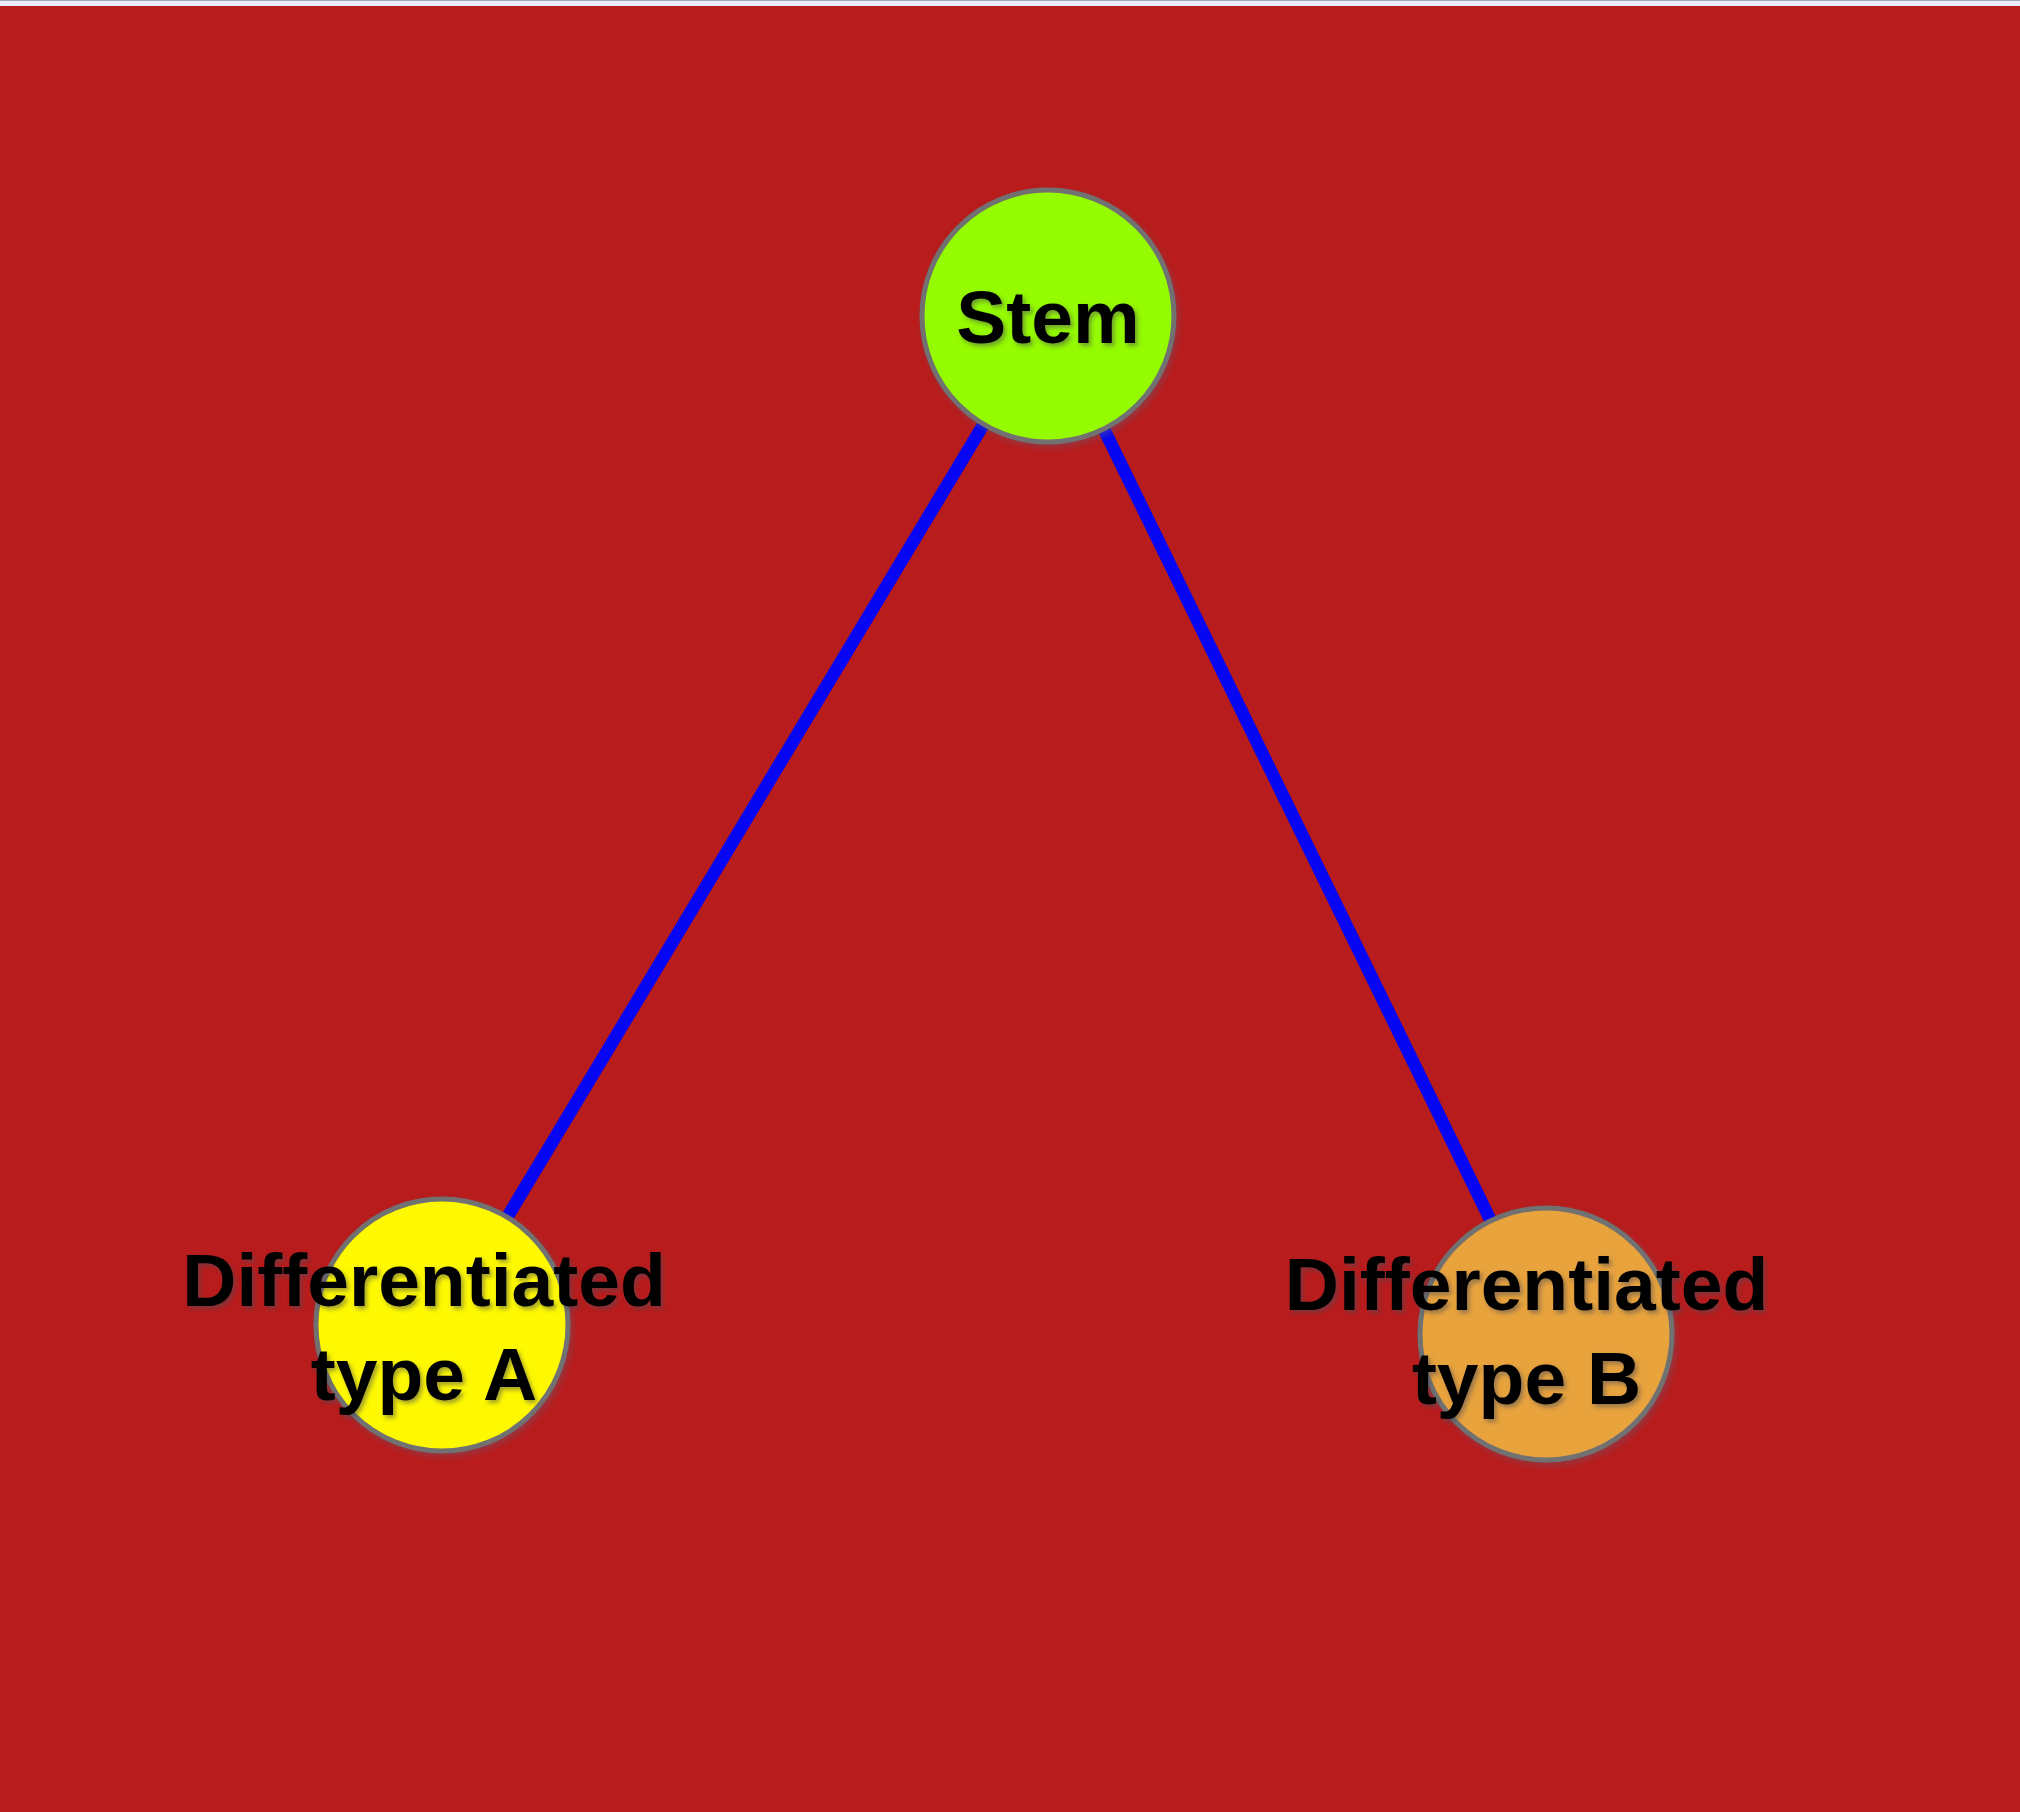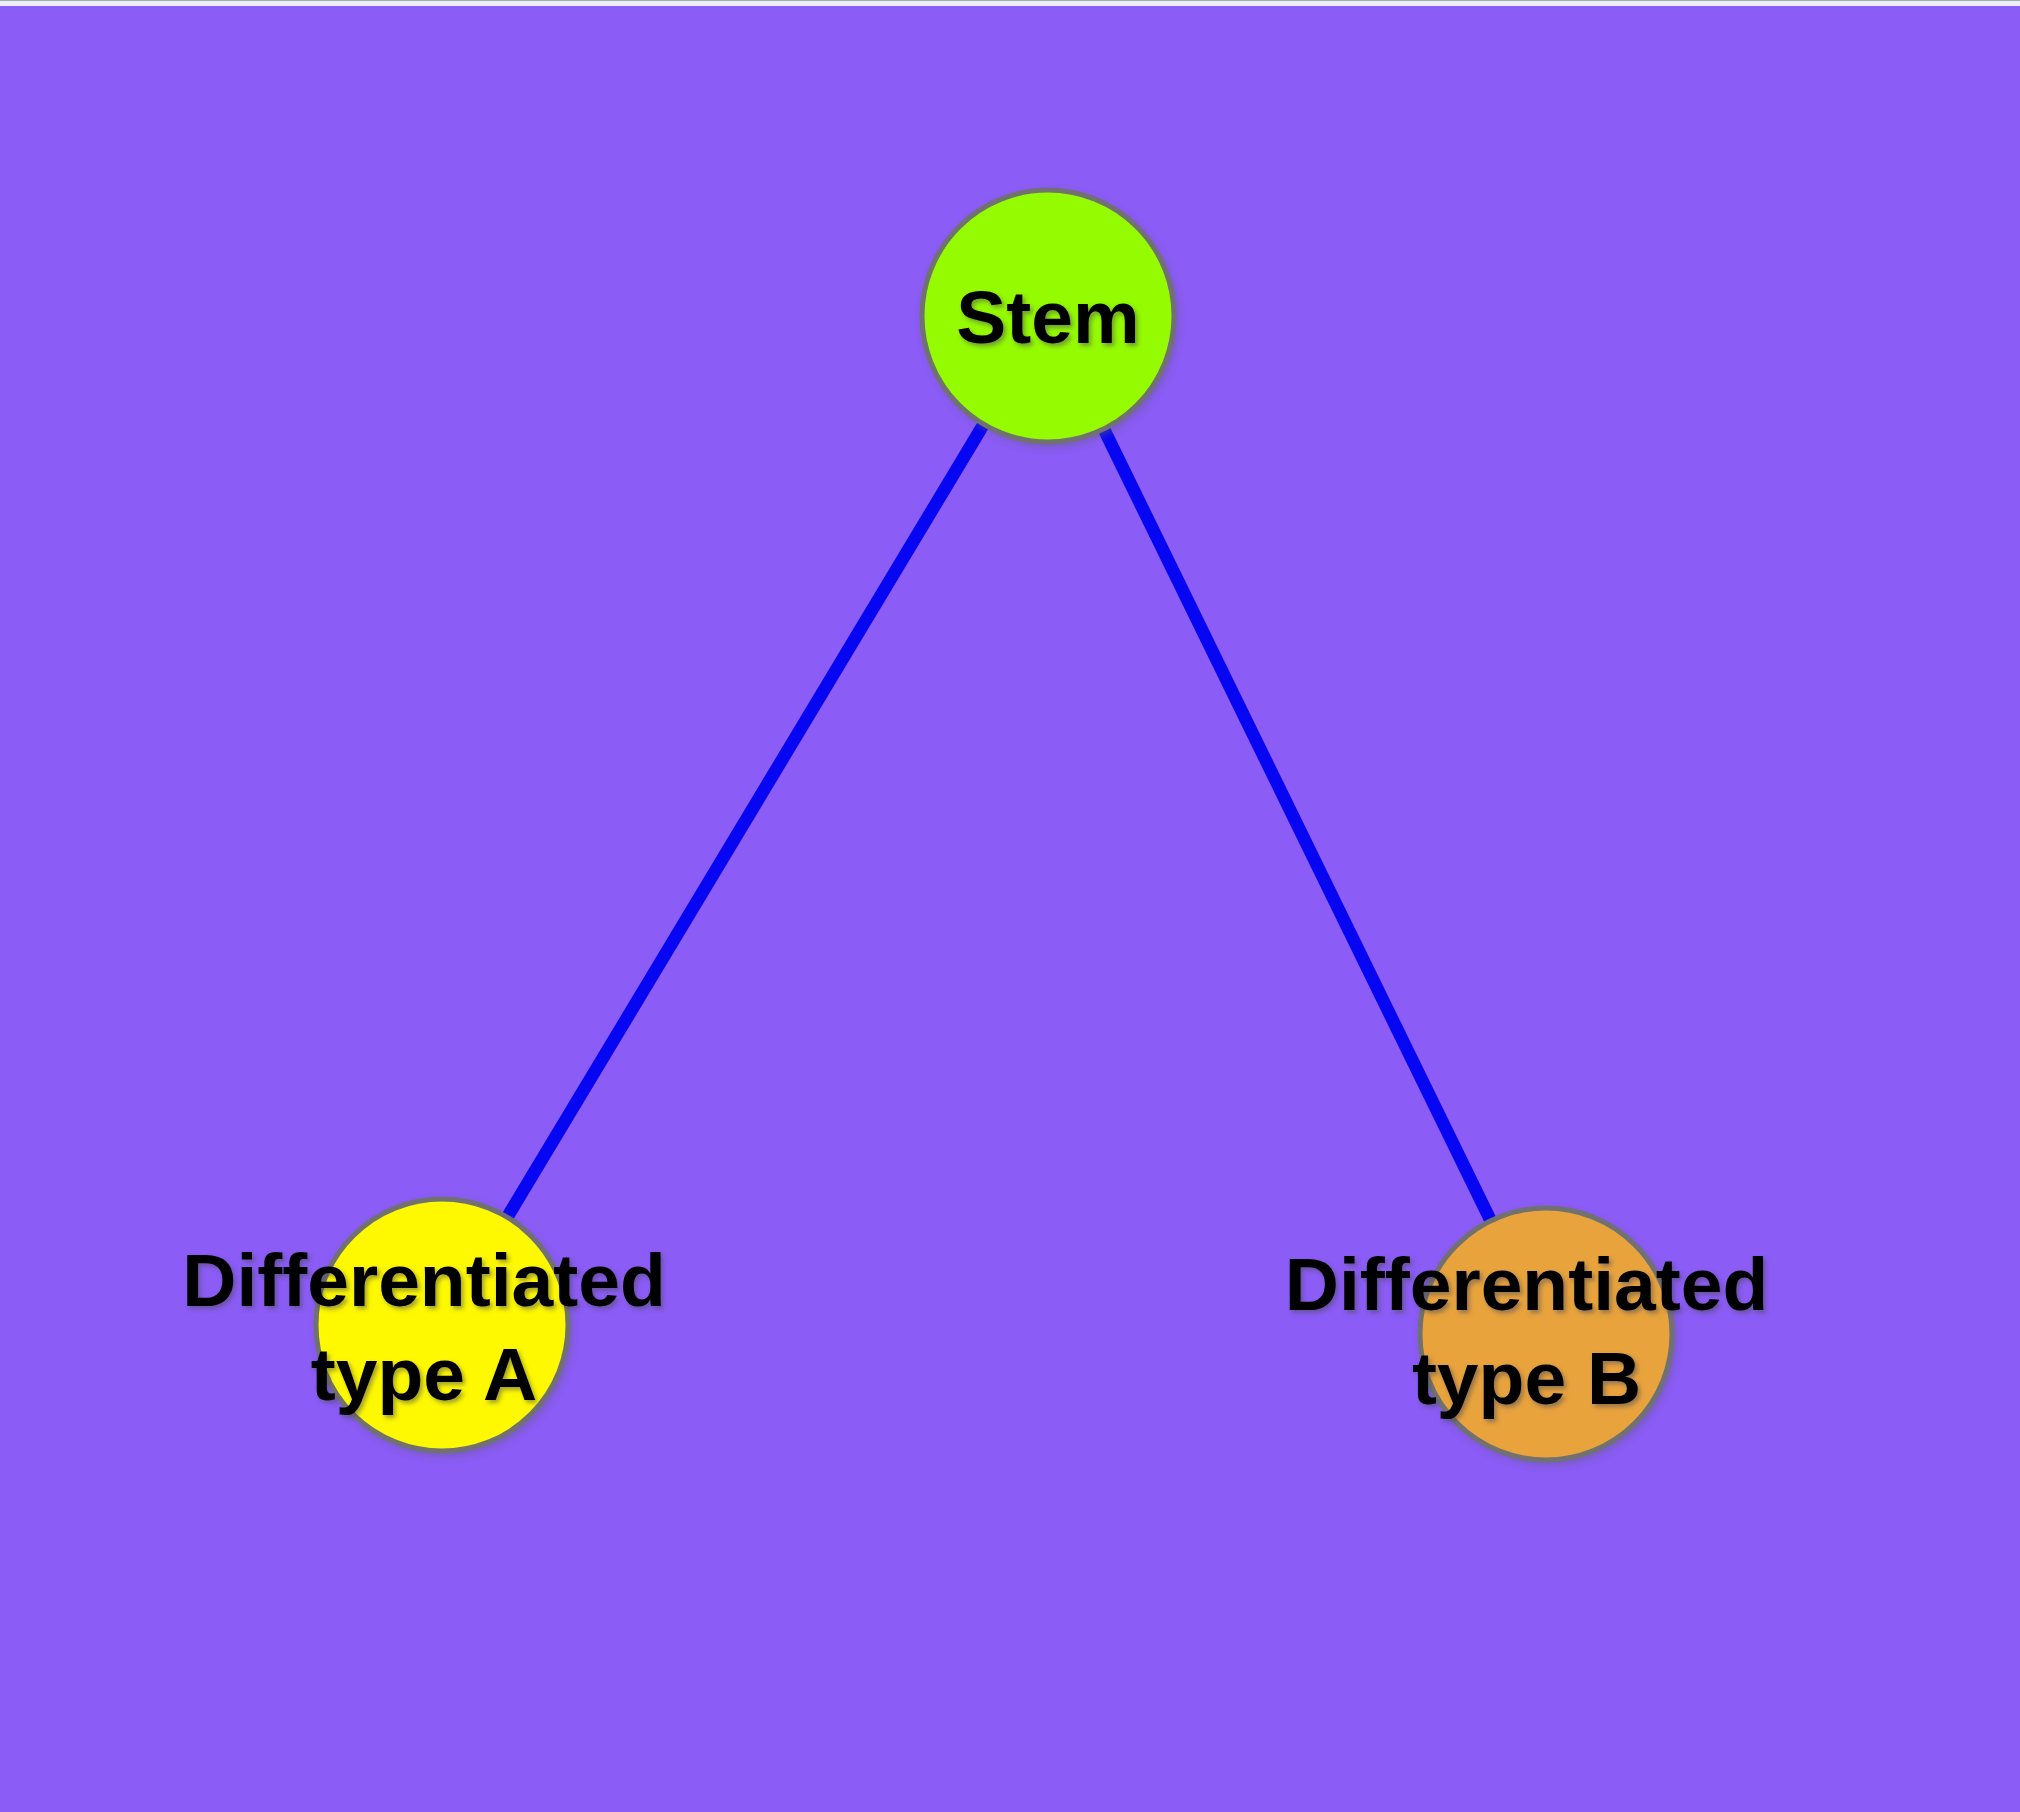--- a/index.html
+++ b/index.html
@@ -60,21 +60,21 @@
     text-shadow: 2.5px 2.5px 4.2px rgba(75, 75, 90, 0.50);
   }
   
   .node-stem .label { margin-top: 1.7px; }
   .node-a    .label { margin-left: -18px; margin-top: 3.4px; }
   .node-b    .label { margin-left: -19.5px; margin-top: -1.7px; }
 </style>
 </head>
 <body>
 
-<div class="canvas" style="background: #8b5cf6;">
+<div class="canvas" style="background: #b91c1c;">
 
   <div class="top-edge"></div>
 
   <svg class="edges" width="2021" height="1812" viewBox="0 0 2384 2138">
     <line x1="1237" y1="373" x2="522" y2="1563" style="stroke: rgb(6, 6, 242);"></line>
     <line x1="1237" y1="373" x2="1824" y2="1574" style="stroke: rgb(6, 6, 242);"></line>
   </svg>
 
   <div class="node node-stem" data-pos="diagram.nodes.0" style="left: 1048px; top: 316px;">
     <div class="circle" style="background: rgb(148, 251, 0); border-color: rgb(113, 113, 113);"></div>

